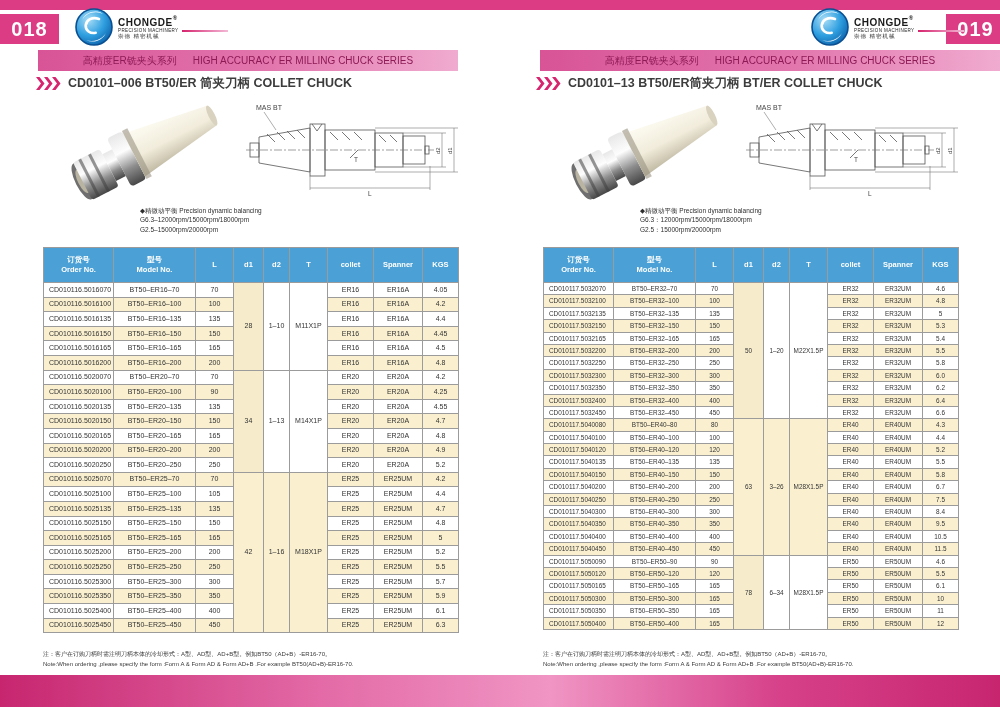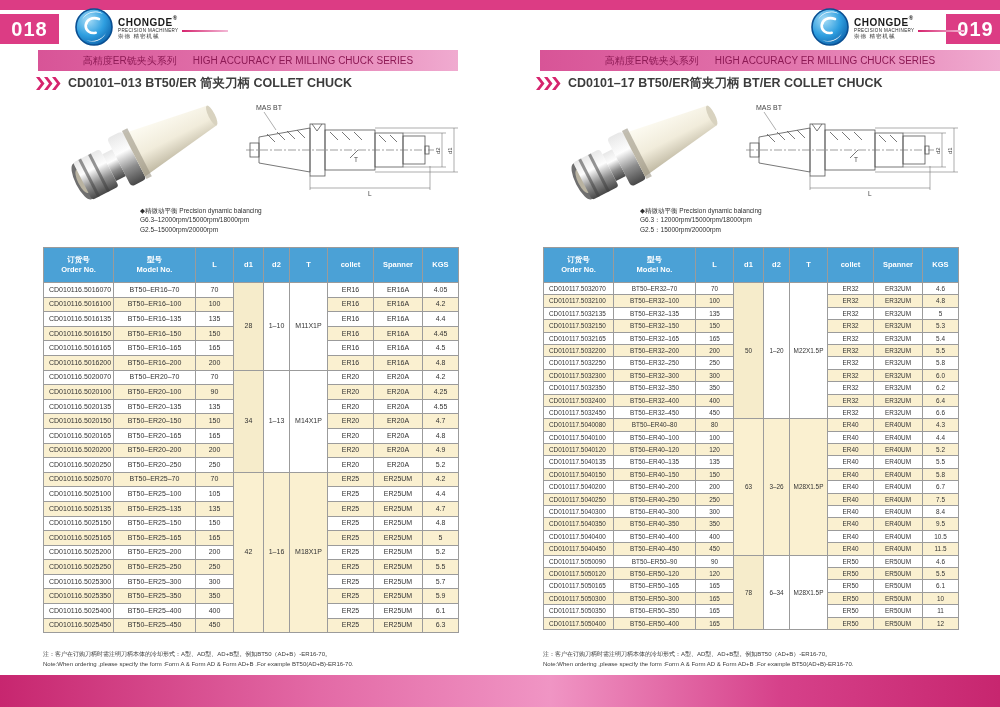--- a/index.html
+++ b/index.html
@@ -125,29 +125,29 @@
     <span>高精度ER铣夹头系列</span>
     <span>HIGH ACCURACY ER MILLING CHUCK SERIES</span>
   </div>
 
   <div class="abs heading heading-l">
     <svg width="25" height="13" viewBox="0 0 25 13">
       <polygon points="0,0 5,6.5 0,13 3.5,13 8.5,6.5 3.5,0" fill="#d6246e"></polygon>
       <polygon points="8,0 13,6.5 8,13 11.5,13 16.5,6.5 11.5,0" fill="#d6246e"></polygon>
       <polygon points="16,0 21,6.5 16,13 19.5,13 24.5,6.5 19.5,0" fill="#d6246e"></polygon>
     </svg>
-    <span>CD0101–013  BT50/ER 筒夹刀柄   COLLET CHUCK</span>
+    <span>CD0101–006  BT50/ER 筒夹刀柄   COLLET CHUCK</span>
   </div>
   <div class="abs heading heading-r">
     <svg width="25" height="13" viewBox="0 0 25 13">
       <polygon points="0,0 5,6.5 0,13 3.5,13 8.5,6.5 3.5,0" fill="#d6246e"></polygon>
       <polygon points="8,0 13,6.5 8,13 11.5,13 16.5,6.5 11.5,0" fill="#d6246e"></polygon>
       <polygon points="16,0 21,6.5 16,13 19.5,13 24.5,6.5 19.5,0" fill="#d6246e"></polygon>
     </svg>
-    <span>CD0101–17  BT50/ER筒夹刀柄 BT/ER COLLET CHUCK</span>
+    <span>CD0101–13  BT50/ER筒夹刀柄 BT/ER COLLET CHUCK</span>
   </div>
 
   <svg class="abs photo photo-l" width="185" height="108" viewBox="0 0 185 108">
     <defs>
       <linearGradient id="mg0" x1="0" y1="0" x2="0" y2="1">
         <stop offset="0%" stop-color="#e8e8e8"></stop>
           <stop offset="35%" stop-color="#fdfdfd"></stop>
           <stop offset="68%" stop-color="#8d8d8d"></stop>
           <stop offset="100%" stop-color="#474747"></stop>
       </linearGradient>

